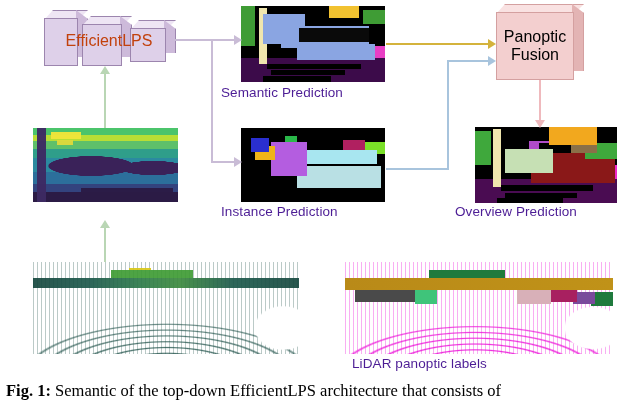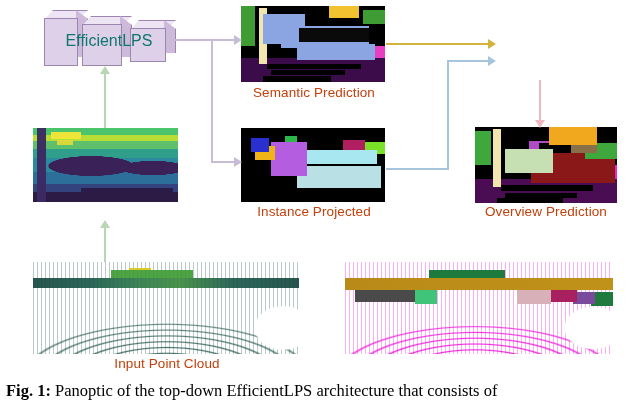--- a/index.html
+++ b/index.html
@@ -4,22 +4,22 @@
 <style>
   html,body{margin:0;padding:0;background:#ffffff;}
   body{width:640px;height:404px;position:relative;overflow:hidden;
        font-family:"Liberation Sans",sans-serif;color:#000;}
 
   .fig{position:absolute;left:0;top:0;width:640px;height:404px;}
 
   
   .panel{position:absolute;overflow:hidden;}
   .panel .canvas{position:absolute;inset:0;}
-  .caption{position:absolute;text-align:center;font-size:13.5px;
-           line-height:15px;letter-spacing:.1px;white-space:nowrap;color:#c2410c;}
+  .caption{position:absolute;text-align:left;font-size:13.5px;
+           line-height:15px;letter-spacing:.1px;white-space:nowrap;color:#4c1d95;}
 
   
   .box3d{position:absolute;}
   .box3d .face{position:absolute;left:0;top:8px;right:10px;bottom:0;
         border:1px solid #9c85ae;box-sizing:border-box;}
   .box3d .top{position:absolute;left:0;top:0;height:9px;right:0;
         clip-path:polygon(9px 0,100% 0,calc(100% - 10px) 100%,0 100%);
         border-top:1px solid #9c85ae;}
   .box3d .side{position:absolute;right:0;top:0;width:11px;bottom:9px;
         clip-path:polygon(0 0,100% 9px,100% 100%,0 100%);
@@ -62,22 +62,29 @@
     <div class="side"></div>
     <div class="face"></div>
   </div>
   <div class="box3d lav" style="left:130px;top:20px;width:46px;height:42px;">
     <div class="top"></div>
     <div class="side"></div>
     <div class="face"></div>
   </div>
   <div style="position:absolute;left:44px;top:30px;width:130px;height:22px;
               display:flex;align-items:center;justify-content:center;
-              font-size:16px;color:#0f766e;z-index:6;">EfficientLPS</div>
-
+              font-size:16px;color:#c2410c;z-index:6;">EfficientLPS</div>
+
+  <div class="box3d pink" style="left:496px;top:4px;width:88px;height:76px;">
+    <div class="top"></div>
+    <div class="side"></div>
+    <div class="face"></div>
+    <div class="lbl" style="white-space:pre;">Panoptic
+Fusion</div>
+  </div>
 
   <div class="panel" style="left:33px;top:128px;width:145px;height:74px;background:#2b1b45;">
     <div class="canvas" style="
       background:
         radial-gradient(ellipse 60px 14px at 58px 38px,#3a2259 0%,#3a2259 70%,transparent 72%),
         radial-gradient(ellipse 46px 10px at 120px 40px,#3a2259 0%,#3a2259 70%,transparent 72%),
         linear-gradient(180deg,
           #4bc46b 0px,#4bc46b 7px,
           #b8de35 7px,#b8de35 13px,
           #5ec06a 13px,#5ec06a 21px,
@@ -125,21 +132,21 @@
         linear-gradient(90deg,transparent 10px,#2a2fd0 10px,#2a2fd0 28px,transparent 28px) 0 10px/100% 14px no-repeat,
         linear-gradient(90deg,transparent 14px,#f0b418 14px,#f0b418 34px,transparent 34px) 0 18px/100% 14px no-repeat,
         linear-gradient(90deg,transparent 30px,#b45de0 30px,#b45de0 66px,transparent 66px) 0 14px/100% 34px no-repeat,
         linear-gradient(90deg,transparent 48px,#a8e6f0 48px,#a8e6f0 136px,transparent 136px) 0 22px/100% 14px no-repeat,
         linear-gradient(90deg,transparent 56px,#b9e0e4 56px,#b9e0e4 140px,transparent 140px) 0 38px/100% 22px no-repeat,
         linear-gradient(90deg,transparent 102px,#b02060 102px,#b02060 124px,transparent 124px) 0 12px/100% 14px no-repeat,
         linear-gradient(90deg,transparent 124px,#7ae028 124px,#7ae028 144px,transparent 144px) 0 14px/100% 12px no-repeat,
         linear-gradient(90deg,transparent 44px,#2ab84a 44px,#2ab84a 56px,transparent 56px) 0 8px/100% 8px no-repeat,
         #000;"></div>
   </div>
-  <div class="caption" style="left:221px;top:204px;width:186px;">Instance Projected</div>
+  <div class="caption" style="left:221px;top:204px;width:186px;">Instance Prediction</div>
 
   <div class="panel" style="left:475px;top:127px;width:142px;height:76px;background:#000;">
     <div class="canvas" style="
       background:
         linear-gradient(90deg,transparent 74px,#f2a81e 74px,#f2a81e 122px,transparent 122px) 0 0/100% 18px no-repeat,
         linear-gradient(90deg,transparent 96px,#8a7048 96px,#8a7048 122px,transparent 122px) 0 12px/100% 14px no-repeat,
         linear-gradient(90deg,transparent 110px,#3fa83c 110px,#3fa83c 142px,transparent 142px) 0 16px/100% 16px no-repeat,
         linear-gradient(90deg,transparent 30px,#c6e0b4 30px,#c6e0b4 78px,transparent 78px) 0 22px/100% 24px no-repeat,
         linear-gradient(90deg,transparent 56px,#8a1818 56px,#8a1818 140px,transparent 140px) 0 26px/100% 30px no-repeat,
         linear-gradient(90deg,transparent 64px,#000 64px,#000 126px,transparent 126px) 0 16px/100% 14px no-repeat,
@@ -173,21 +180,20 @@
       "></div>
     <div class="canvas" style="
       background:
         linear-gradient(90deg,#16483f 0%,#1d5a4c 22%,#2d7a4a 40%,#3c8a3e 55%,#1d5a4c 75%,#16483f 100%) 0 16px/100% 10px no-repeat,
         linear-gradient(90deg,transparent 78px,#3f9c35 78px,#3f9c35 160px,transparent 160px) 0 8px/100% 10px no-repeat,
         linear-gradient(90deg,transparent 96px,#d8c818 96px,#d8c818 118px,transparent 118px) 0 6px/100% 8px no-repeat;
       opacity:.92;"></div>
     <div class="canvas" style="
       background:radial-gradient(ellipse 44px 34px at 250px 66px,#fff 0%,#fff 62%,transparent 66%);"></div>
   </div>
-  <div class="caption" style="left:38px;top:356px;width:258px;">Input Point Cloud</div>
 
   <div class="panel" style="left:345px;top:262px;width:268px;height:92px;background:#fff;">
     <div class="canvas" style="
       background:
         radial-gradient(ellipse 152px 58px at 130px 118px,
           rgba(236,19,216,0) 0%,rgba(236,19,216,0) 30%,
           rgba(236,19,216,.92) 32%,rgba(236,19,216,0) 34%,
           rgba(236,19,216,0) 40%,rgba(236,19,216,.90) 42%,rgba(236,19,216,0) 44%,
           rgba(236,19,216,0) 50%,rgba(236,19,216,.88) 52%,rgba(236,19,216,0) 54%,
           rgba(236,19,216,0) 60%,rgba(236,19,216,.86) 62%,rgba(236,19,216,0) 64%,
@@ -203,20 +209,21 @@
         linear-gradient(90deg,transparent 10px,#4a4a4a 10px,#4a4a4a 70px,transparent 70px) 0 28px/100% 12px no-repeat,
         linear-gradient(90deg,transparent 70px,#3fc47a 70px,#3fc47a 92px,transparent 92px) 0 28px/100% 14px no-repeat,
         linear-gradient(90deg,transparent 172px,#d8b0b8 172px,#d8b0b8 206px,transparent 206px) 0 28px/100% 14px no-repeat,
         linear-gradient(90deg,transparent 200px,#a82060 200px,#a82060 232px,transparent 232px) 0 26px/100% 14px no-repeat,
         linear-gradient(90deg,transparent 228px,#7a4a9c 228px,#7a4a9c 250px,transparent 250px) 0 30px/100% 12px no-repeat,
         linear-gradient(90deg,transparent 246px,#1f7a3d 246px,#1f7a3d 268px,transparent 268px) 0 30px/100% 14px no-repeat;
       "></div>
     <div class="canvas" style="
       background:radial-gradient(ellipse 46px 34px at 248px 66px,#fff 0%,#fff 60%,transparent 64%);"></div>
   </div>
+  <div class="caption" style="left:352px;top:356px;width:258px;">LiDAR panoptic labels</div>
 
   <div class="ln" style="left:104px;top:226px;width:2px;height:36px;background:#b9d6b4;"></div>
   <div class="ah" style="left:100px;top:220px;border-left:5px solid transparent;border-right:5px solid transparent;
               border-bottom:8px solid #b9d6b4;"></div>
 
   <div class="ln" style="left:104px;top:72px;width:2px;height:56px;background:#b9d6b4;"></div>
   <div class="ah" style="left:100px;top:66px;border-left:5px solid transparent;border-right:5px solid transparent;
               border-bottom:8px solid #b9d6b4;"></div>
 
   <div class="ln" style="left:174px;top:39px;width:62px;height:2px;background:#c9bcd6;"></div>
@@ -237,16 +244,16 @@
   <div class="ln" style="left:447px;top:60px;width:44px;height:2px;background:#a8c4dd;"></div>
   <div class="ah" style="left:488px;top:56px;border-top:5px solid transparent;border-bottom:5px solid transparent;
               border-left:8px solid #a8c4dd;"></div>
 
   <div class="ln" style="left:539px;top:80px;width:2px;height:42px;background:#efb9bd;"></div>
   <div class="ah" style="left:535px;top:120px;border-left:5px solid transparent;border-right:5px solid transparent;
               border-top:8px solid #efb9bd;"></div>
 
   <div class="figcap" style="top:381px;left:6px;">
     <b>Fig. 1:</b>
-    <span>Panoptic of the top-down EfficientLPS architecture that consists of</span>
+    <span>Semantic of the top-down EfficientLPS architecture that consists of</span>
   </div>
 
 </div>
 
 </body></html>

